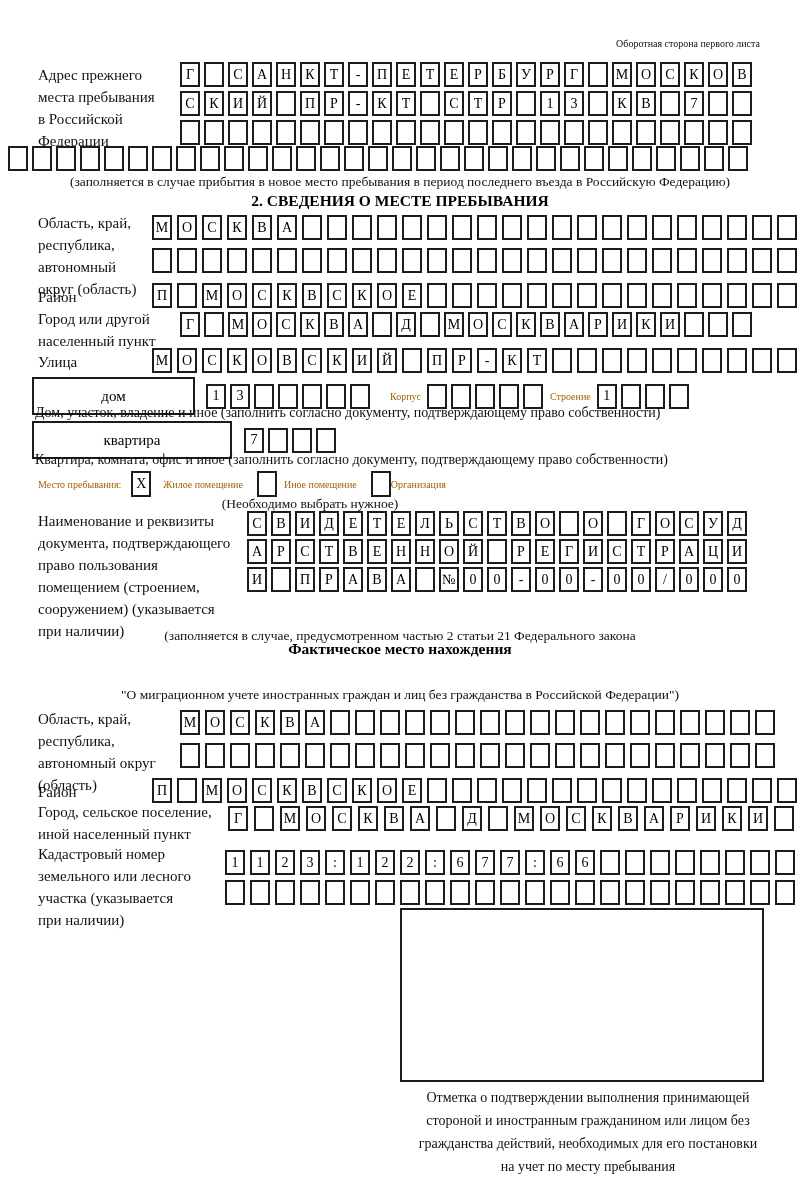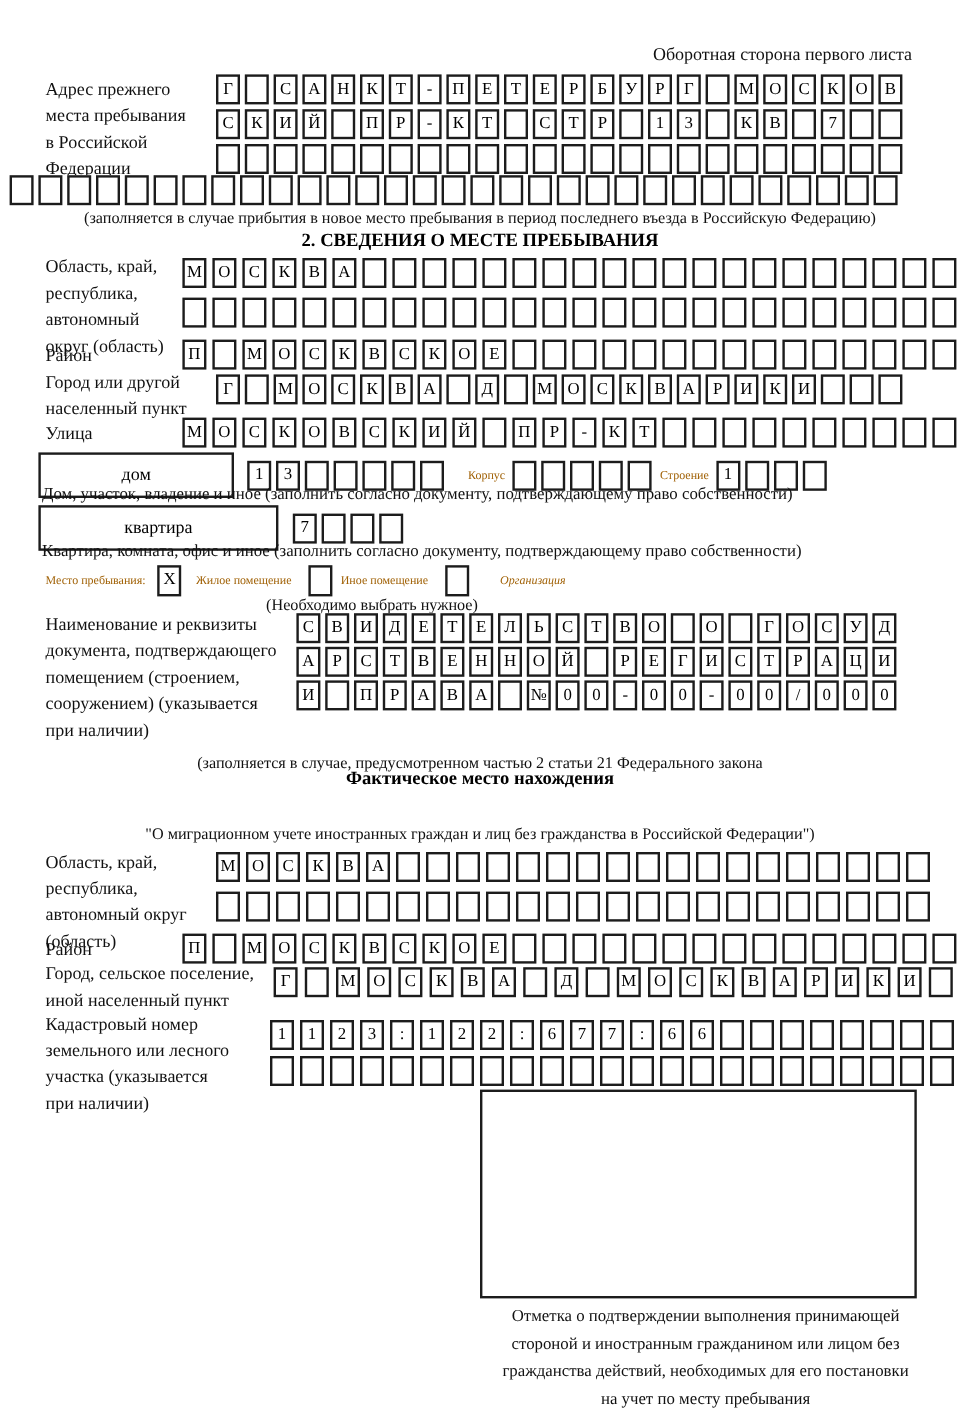--- a/index.html
+++ b/index.html
@@ -33,21 +33,21 @@
   .captxt{position:absolute;font-size:14px;white-space:nowrap;color:#111;}
   .stamp{position:absolute;left:400px;top:908px;width:364px;height:174px;box-sizing:border-box;border:2px solid #1c1c1c;background:#fff;}
   .stampcap{position:absolute;left:388px;top:1086px;width:400px;text-align:center;font-size:14px;line-height:23px;color:#111;}
   .ilabel{font-size:10px;white-space:nowrap;color:#a16207;}
 </style>
 </head>
 <body>
 
 <div class="page">
 
-  <div class="abs" style="right:40px;top:38px;font-size:15px;white-space:nowrap;">Оборотная сторона первого листа</div>
+  <div class="abs" style="right:40px;top:38px;font-size:10px;white-space:nowrap;">Оборотная сторона первого листа</div>
 
   <div class="lbl" style="left:38px;top:64px;">
     <div>Адрес прежнего</div>
     <div>места пребывания</div>
     <div>в Российской</div>
     <div>Федерации</div>
   </div>
   <div class="cellrow" style="left:180px;top:62px;">
       <div class="cell">Г</div>
       <div class="cell"></div>
@@ -361,27 +361,28 @@
   </div>
   <div class="captxt" style="left:35px;top:452px;">Квартира, комната, офис и иное (заполнить согласно документу, подтверждающему право собственности)</div>
 
   <div class="inlinerow" style="left:38px;top:471px;">
     <span class="ilabel">Место пребывания:</span>
     <span class="cbox" style="margin-left:10px;">X</span>
     <span class="ilabel" style="margin-left:12px;">Жилое помещение</span>
     <span class="cbox" style="margin-left:14px;"></span>
     <span class="ilabel" style="margin-left:7px;text-align:center;">Иное помещение</span>
     <span class="cbox" style="margin-left:14px;"></span>
-    <span class="ilabel" style="margin-left:26px;font-style:italic;">Организация</span>
+    <span class="ilabel" style="">Организация</span>
   </div>
   <div class="abs" style="left:100px;top:496px;width:420px;text-align:center;font-size:13.5px;">(Необходимо выбрать нужное)</div>
 
   <div class="lbl" style="left:38px;top:510px;">
     <div>Наименование и реквизиты</div>
     <div>документа, подтверждающего</div>
+    <div>право пользования</div>
     <div>помещением (строением,</div>
     <div>сооружением) (указывается</div>
     <div>при наличии)</div>
   </div>
   <div class="cellrow" style="left:247px;top:511px;">
       <div class="cell">С</div>
       <div class="cell">В</div>
       <div class="cell">И</div>
       <div class="cell">Д</div>
       <div class="cell">Е</div>

